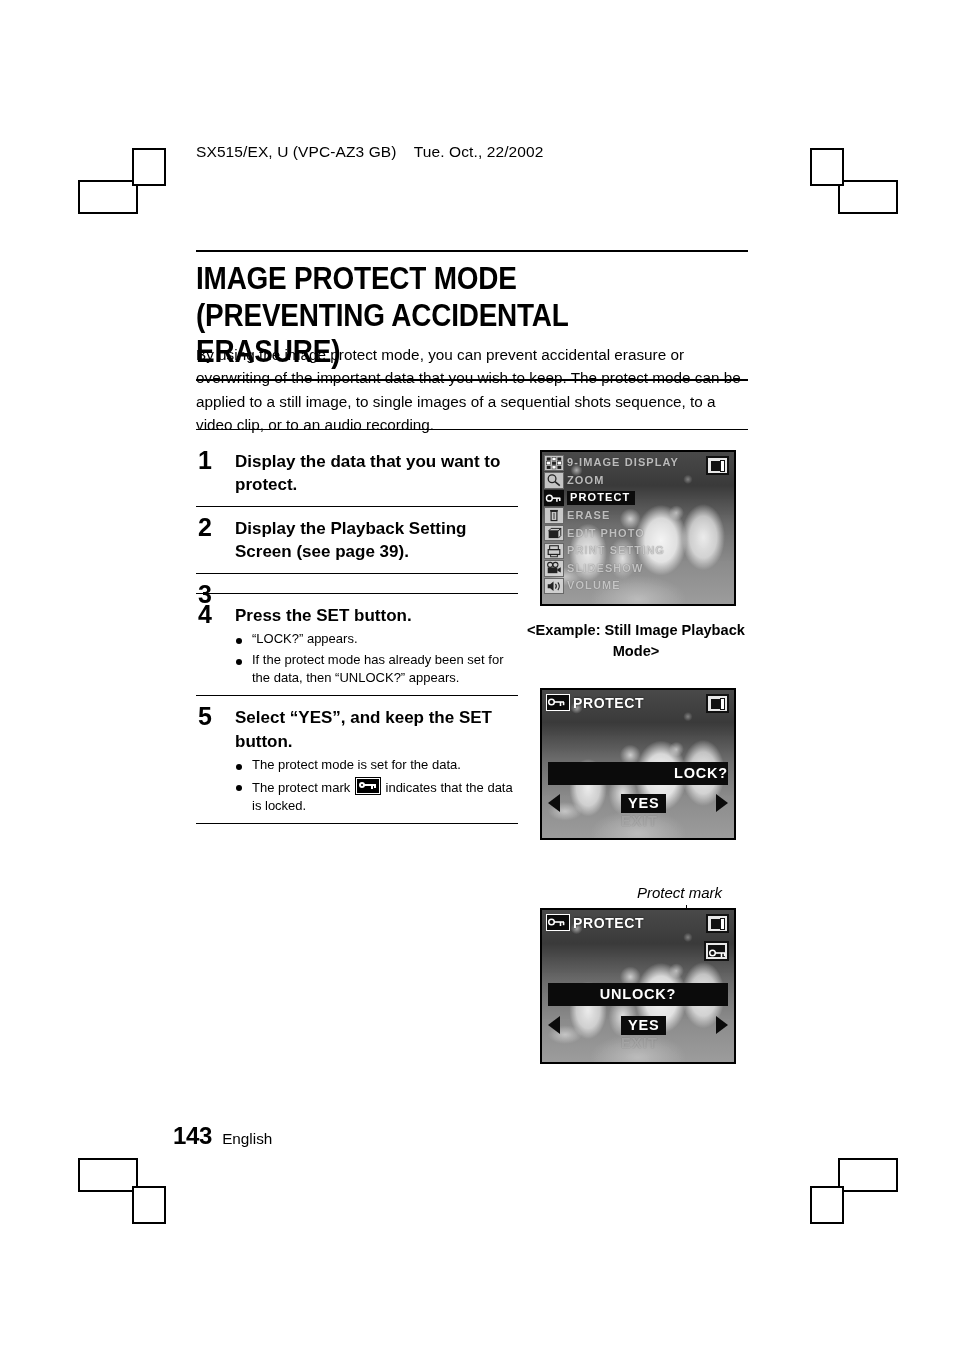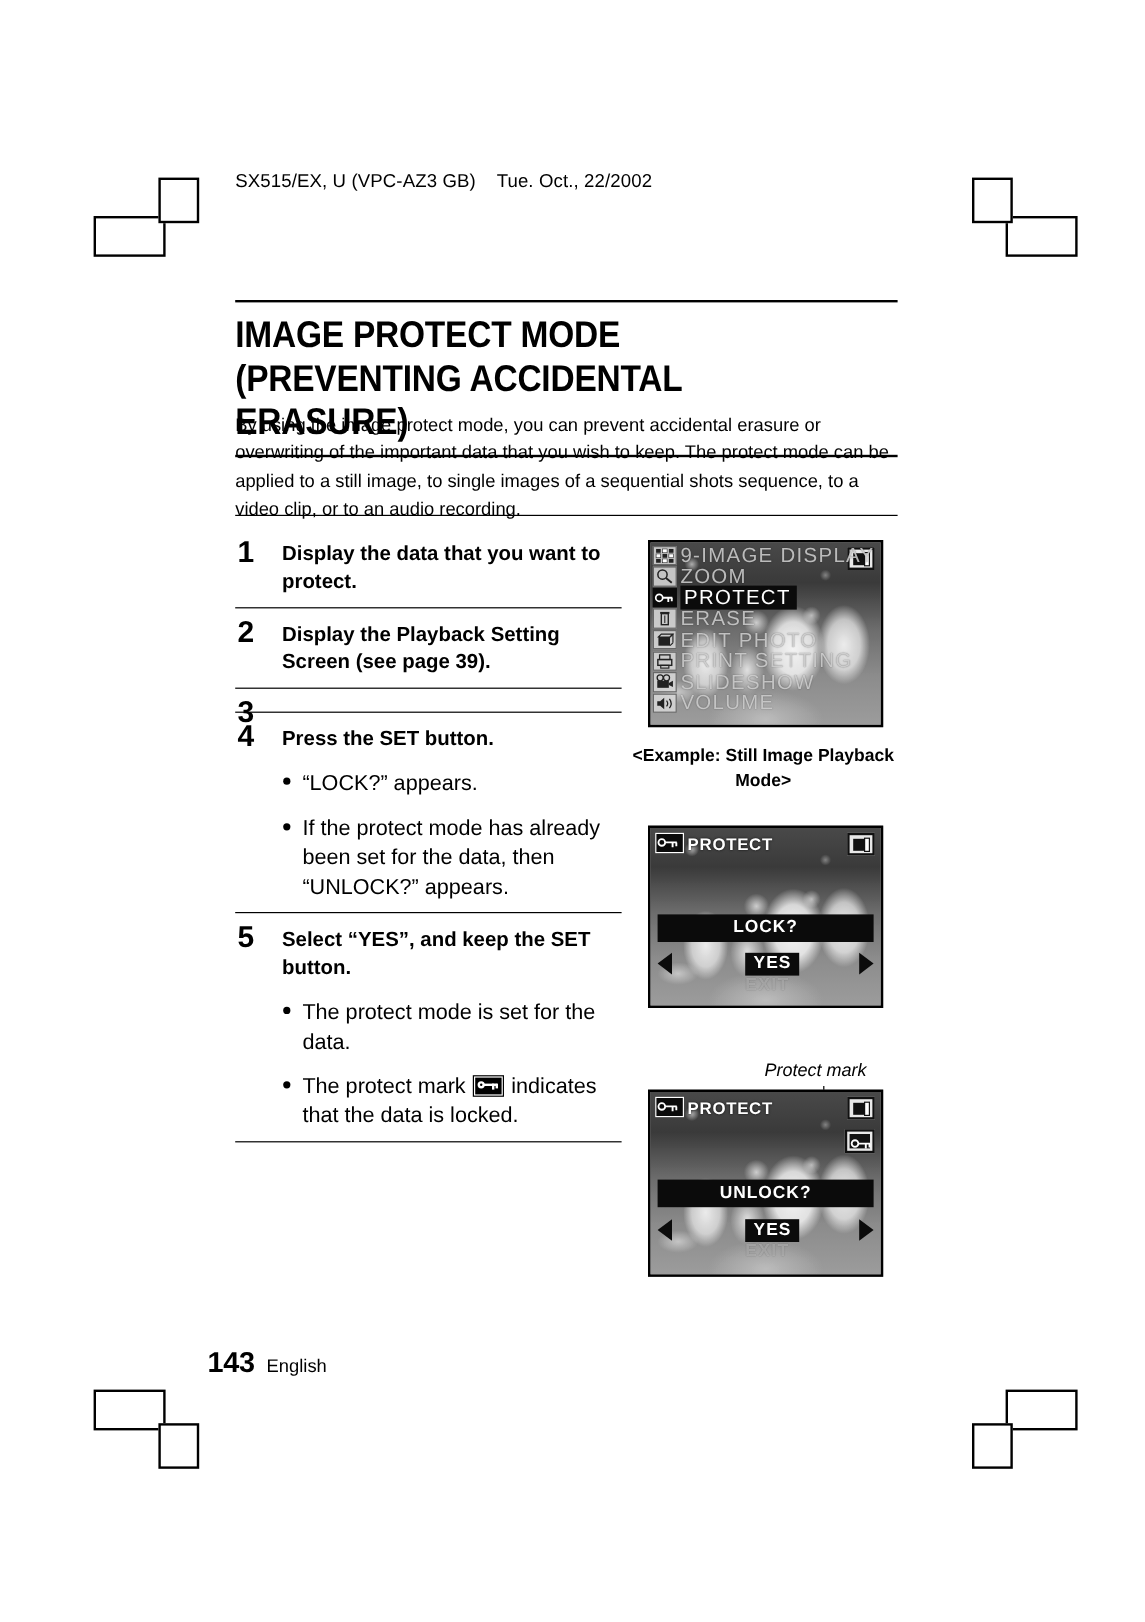--- a/index.html
+++ b/index.html
@@ -99,23 +99,23 @@
     line-height: 1.38;
   }
   .bullets {
     list-style: none;
     margin: 3px 0 0 0;
     padding: 0;
   }
   .bullets li {
     position: relative;
     padding-left: 17px;
-    font-size: 18px;
+    font-size: 13px;
     line-height: 1.36;
-    margin-top: 13px;
+    margin-top: 3px;
   }
   .bullets li::before {
     content: "";
     position: absolute;
     left: 1px;
     top: 8px;
     width: 6px;
     height: 6px;
     border-radius: 50%;
     background: #000;
@@ -236,22 +236,22 @@
     box-sizing: border-box;
     position: relative;
     flex: 0 0 auto;
     margin-right: 3px;
   }
   .menu-ico.sel {
     background: #0b0b0b;
     border-color: #0b0b0b;
   }
   .menu-lab {
-    font-size: 17px;
-    font-weight: normal;
+    font-size: 11px;
+    font-weight: bold;
     letter-spacing: 1.1px;
     color: rgba(225,225,225,0.80);
     text-shadow: 0 0 1px rgba(0,0,0,0.55);
     white-space: nowrap;
     line-height: 1;
   }
   .menu-row.sel .menu-lab {
     color: #ffffff;
     background: #0b0b0b;
     padding: 1.5px 5px 2px 3px;
@@ -602,21 +602,21 @@
       </svg>
     </div>
     <div class="lab">PROTECT</div>
   </div>
 
   <div class="badge-tr">
     <div class="inner"></div>
       <div class="pg"></div>
   </div>
 
-  <div class="qbar" style="top:72px;">LOCK?</div>
+  <div class="qbar" style="top:72px;text-align:right;">LOCK?</div>
 
   <div class="arrow-l" style="left:6px; top:104px;"></div>
   <div class="arrow-r" style="right:6px; top:104px;"></div>
 
   <div class="yes" style="left:79px; top:104px;">YES</div>
   <div class="exit" style="left:79px; top:123px;">EXIT</div>
 </div>
 
 <div class="callout-label" style="left:637px; top:884px;">Protect mark</div>
 <div class="callout-line" style="left:686px; top:905px; height:62px;"></div>

